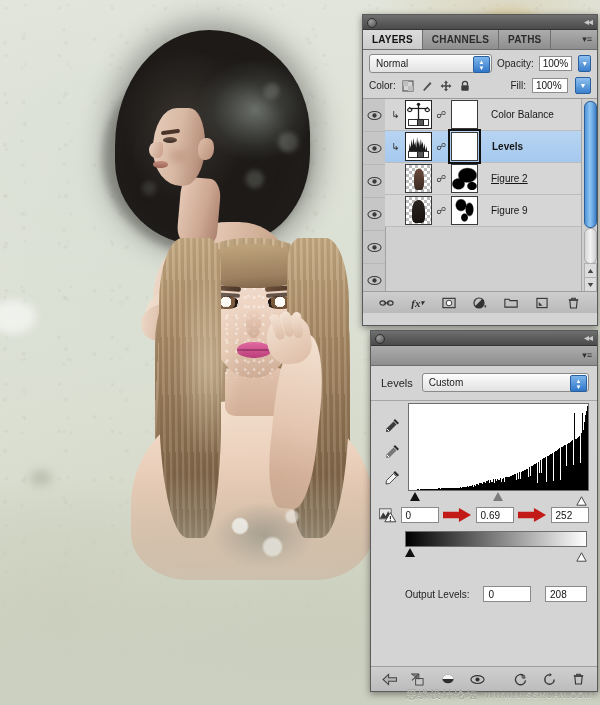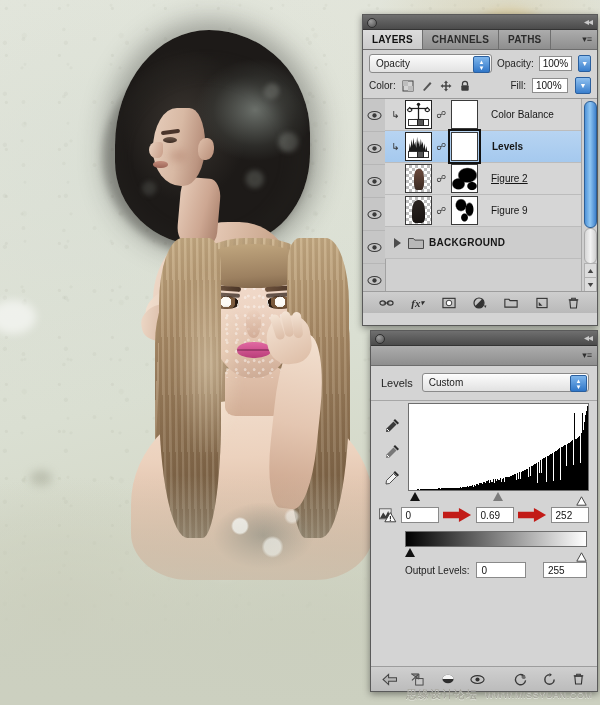--- a/index.html
+++ b/index.html
@@ -299,21 +299,21 @@
   .lvl-row{display:flex;align-items:center;gap:0;padding:2px 8px 4px 8px;}
   .warn-ico{width:21px;height:17px;margin-right:4px;}
   .lvl-in{width:44px;height:16px;border:1px solid #8a8a8a;background:#fff;font-size:10px;color:#111;
     display:flex;align-items:center;padding:0 4px;box-sizing:border-box;}
   .red-arrow{width:34px;height:18px;margin:0 4px;}
   .out-grad{
     height:14px;margin:3px 10px 0 34px;border:1px solid #6e6e6e;
     background:linear-gradient(90deg,#000,#fff);
   }
   .out-slider{height:12px;position:relative;margin:0 10px 0 34px;}
-  .out-row{display:flex;align-items:center;gap:7px;padding:3px 10px 0 34px;}
+  .out-row{display:flex;align-items:center;gap:14px;padding:3px 10px 0 34px;margin-top:24px;}
   .out-in{width:50px;height:16px;border:1px solid #8a8a8a;background:#fff;font-size:10px;color:#111;
     display:flex;align-items:center;padding:0 4px;box-sizing:border-box;}
   .out-in.right{margin-left:auto;width:44px;}
   .adj-footer{
     position:absolute;left:0;right:0;bottom:0;height:24px;
     background:linear-gradient(180deg,#cfcfcf,#bcbcbc);border-top:1px solid #9d9d9d;
     display:flex;align-items:center;padding:0 10px;gap:0;
   }
   .adj-foot-ico{width:17px;height:16px;display:flex;align-items:center;justify-content:center;color:#2c2c2c;}
   .spacer-flex{flex:1;}
@@ -403,21 +403,21 @@
     <div class="tab active">LAYERS</div>
     <div class="tab">CHANNELS</div>
     <div class="tab">PATHS</div>
     <div class="panel-menu">
       <span>▾</span><span class="bars">≡</span>
     </div>
   </div>
 
   <div class="blend-row">
     <div class="combo" style="width:124px;">
-      <span>Opacity</span>
+      <span>Normal</span>
       <span class="spin">▲<br>▼</span>
     </div>
     <span class="lbl">Opacity:</span>
     <span class="numbox" style="width:36px;">100%</span>
     <span class="drop-sq">▼</span>
   </div>
 
   <div class="lock-row">
     <span class="lbl">Color:</span>
     <span class="lock-icons">
@@ -543,27 +543,20 @@
         <span class="chain">☍</span>
         <span class="mask-thumb">
           <span style="position:absolute;left:0;top:0;width:100%;height:100%;
             background:radial-gradient(ellipse 8px 9px at 36% 30%,#000 58%,rgba(0,0,0,0) 74%),
                        radial-gradient(ellipse 6px 10px at 70% 46%,#000 58%,rgba(0,0,0,0) 74%),
                        radial-gradient(ellipse 5px 6px at 50% 76%,#000 58%,rgba(0,0,0,0) 76%),#fff;"></span>
         </span>
         <span class="layer-name" style="margin-left:8px;">Figure 9</span>
       </div>
 
-      <div class="layer-row group">
-        <span class="tri right"></span>
-        <svg class="folder-ico" style="margin-left:2px;" viewBox="0 0 16 13">
-          <path d="M0.5 2.5 h5 l1.3 1.6 H15.5 V12.5 H0.5 Z" fill="#b8b8b8" stroke="#4a4a4a" stroke-width="1"></path>
-        </svg>
-        <span class="layer-name group-name">BACKGROUND</span>
-      </div>
     </div>
 
     <div class="scrollbar">
       <div class="sb-thumb"></div>
       <div class="sb-track-lower"></div>
       <div class="sb-arrow" style="top:164px;">
         <svg viewBox="0 0 9 7" width="7" height="6">
             <path d="M4.5 1 L8 6 H1 Z" fill="#444"></path>
           </svg>
       </div>
@@ -954,21 +947,21 @@
       <span class="mk-outline" style="right:0px;">
         <svg viewBox="0 0 11 10" width="11" height="10">
             <path d="M5.5 0.8 L10.2 9.2 H0.8 Z" fill="#fff" stroke="#4a4a4a" stroke-width="1"></path>
           </svg>
       </span>
     </div>
 
     <div class="out-row">
       <span class="lbl">Output Levels:</span>
       <span class="out-in">0</span>
-      <span class="out-in right">255</span>
+      <span class="out-in right">208</span>
     </div>
   </div>
 
   <div class="adj-footer">
     <span class="adj-foot-ico">
       <svg viewBox="0 0 17 14" width="16" height="13">
           <path d="M7 1.5 L1 7 L7 12.5 V9 H15.5 V5 H7 Z" fill="#b7b7b7" stroke="#444" stroke-width="1.1"></path>
         </svg>
     </span>
     <span class="adj-foot-ico" style="margin-left:11px;">

